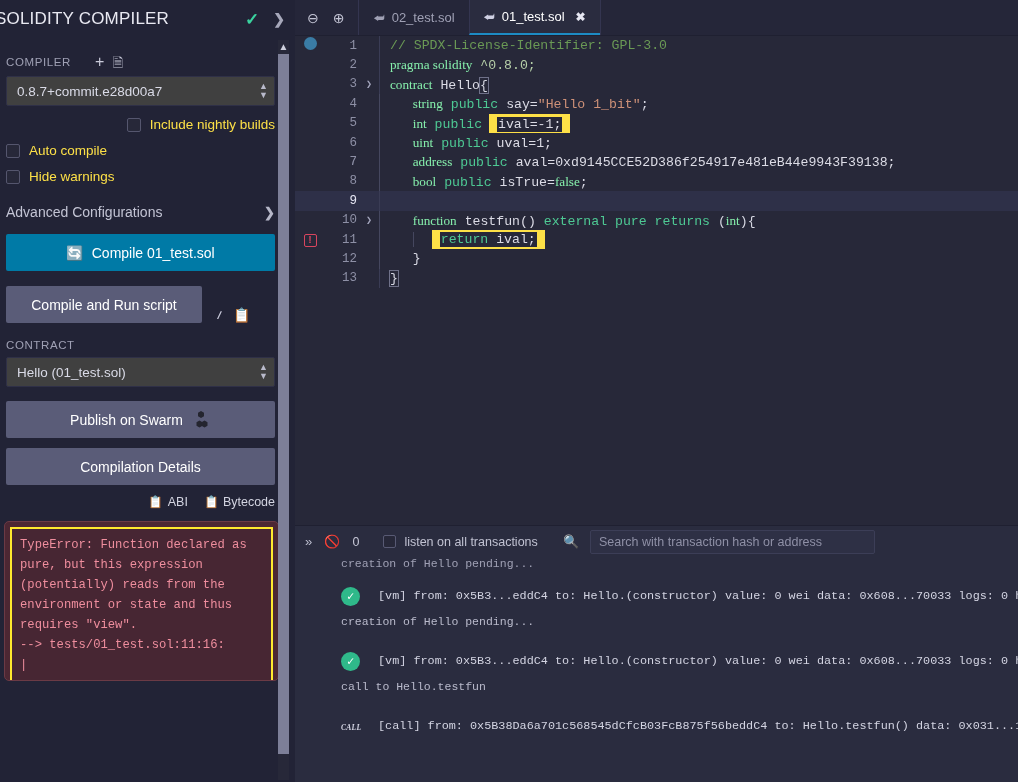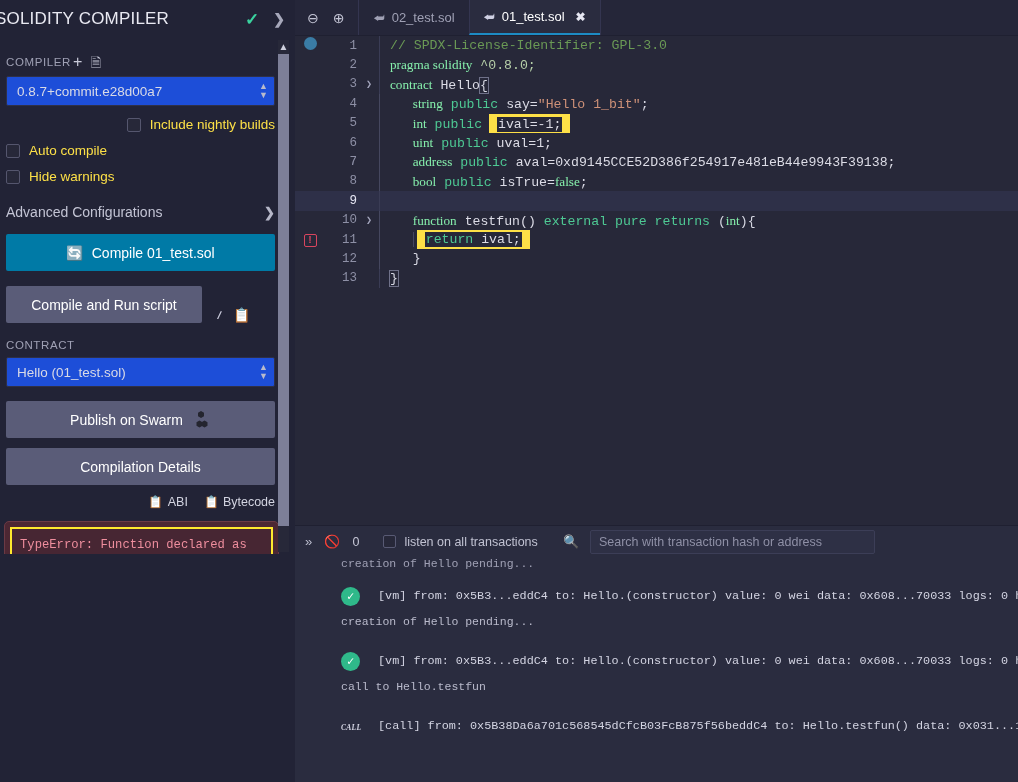--- a/index.html
+++ b/index.html
@@ -7,51 +7,51 @@
     width: 1018px; height: 782px;
     background: #222336;
     font-family: "Liberation Sans", sans-serif;
     overflow: hidden;
   }
   #app { position: relative; width: 1018px; height: 782px; display: flex; }
 
   
   #sidebar {
     position: relative;
-    width: 295px; height: 554px;
+    width: 295px; height: 782px;
     background: #222336;
     color: #d5d6e0;
     flex: 0 0 295px;
     overflow: hidden;
   }
   .sb-header {
     display: flex; align-items: center;
     height: 38px; padding: 0 10px 0 0;
   }
   .sb-title {
     font-size: 17px; letter-spacing: .2px; color: #e9e9f2;
     margin-left: -5px; white-space: nowrap;
   }
   .sb-header .spacer { flex: 1 1 auto; }
   .check-icon { color: #3ad29f; font-size: 17px; font-weight: bold; margin-right: 14px; }
   .chev-right { color: #a7a8bb; font-size: 14px; font-weight: bold; }
 
   .sb-body { padding: 0 20px 0 6px; }
   .sec-label {
     font-size: 11.5px; color: #9fa0b4; letter-spacing: .6px;
-    margin: 16px 0 6px 0; display: flex; align-items: center; gap: 2px;
+    margin: 16px 0 6px 0; display: flex; align-items: center; gap: 24px;
   }
   .sec-label .lbl-icons { display: flex; gap: 8px; align-items: center; color: #c9cada; font-size: 14px; }
   .plus-icon { font-size: 16px; line-height: 1; }
   .doc-icon { font-size: 13px; line-height: 1; }
 
   .sel-wrap { position: relative; }
   select.ui-select, .fake-select {
     width: 100%; height: 30px;
-    background: #1d4ed8; border: 1px solid #2f3047;
+    background: #404040; border: 1px solid #2f3047;
     color: #d9dae6; font-size: 13.5px;
     padding: 0 22px 0 10px; border-radius: 2px;
     appearance: none; -webkit-appearance: none;
     font-family: "Liberation Sans", sans-serif;
     display: flex; align-items: center;
   }
   .sel-arrows {
     position: absolute; right: 7px; top: 50%; transform: translateY(-50%);
     color: #b9bacb; font-size: 9px; line-height: 9px; text-align: center; pointer-events: none;
   }
@@ -438,21 +438,21 @@
         <span class="glyph"></span>
         <span class="lnum">10</span>
         <span class="fold">❯</span>
         <span class="codetext indent-guide">   <span class="c-kw">function</span> <span class="c-id">testfun()</span> <span class="c-kw2">external</span> <span class="c-kw2">pure</span> <span class="c-kw2">returns</span> <span class="c-punc">(</span><span class="c-kw">int</span><span class="c-punc">){</span></span>
       </div>
 
       <div class="code-row">
         <span class="glyph"><span class="err-mark">!</span></span>
         <span class="lnum">11</span>
         <span class="fold"></span>
-        <span class="codetext indent-guide">   <span class="indent-guide" style="padding-left:4px"><span class="boxsel"><span class="c-kw2">return</span> <span class="c-id">ival;</span></span></span></span>
+        <span class="codetext indent-guide">   <span class="indent-guide" style="padding-left:19px"><span class="boxsel"><span class="c-kw2">return</span> <span class="c-id">ival;</span></span></span></span>
       </div>
 
       <div class="code-row">
         <span class="glyph"></span>
         <span class="lnum">12</span>
         <span class="fold"></span>
         <span class="codetext indent-guide">   <span class="c-punc">}</span></span>
       </div>
 
       <div class="code-row">

